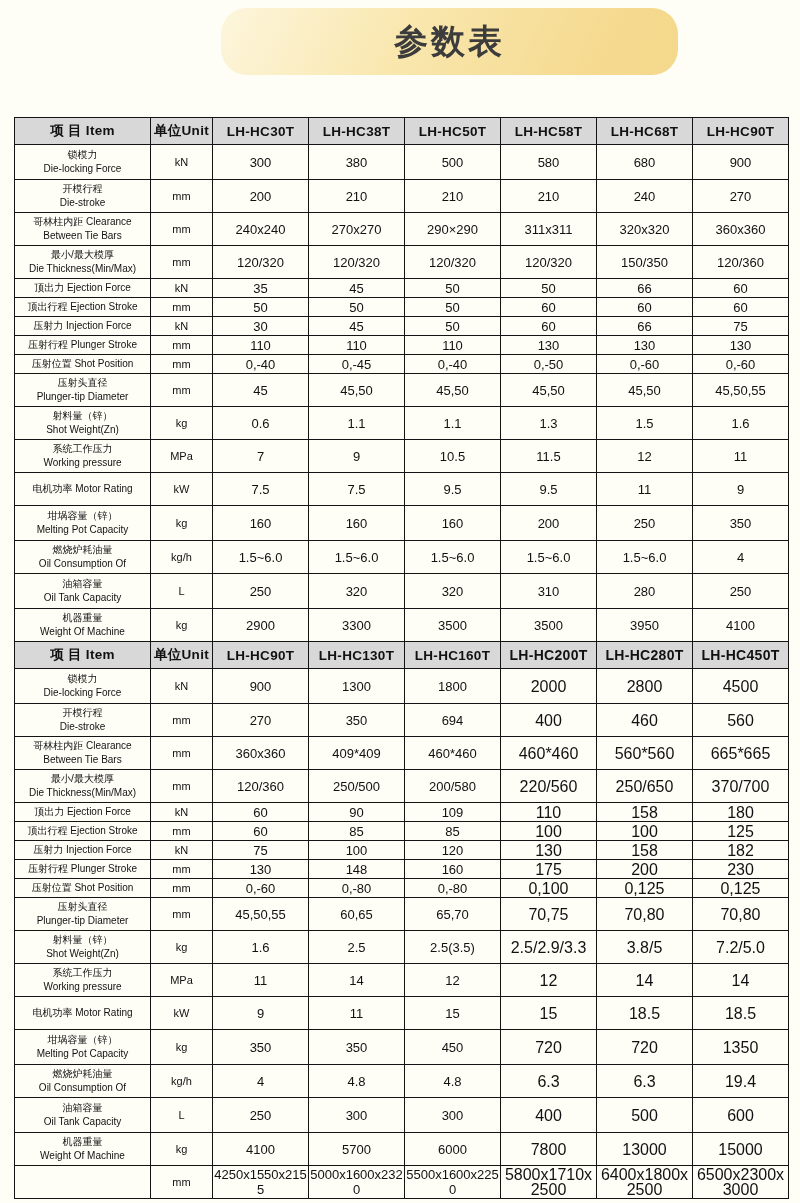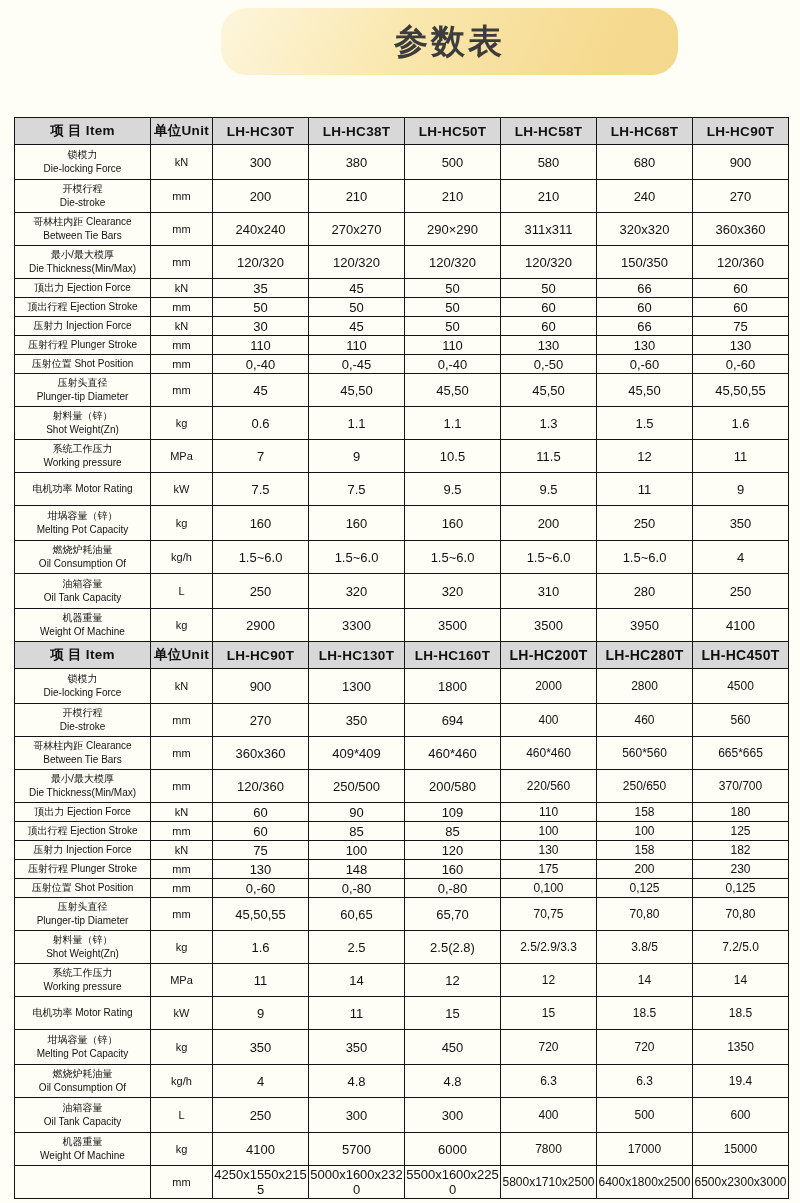--- a/index.html
+++ b/index.html
@@ -63,21 +63,21 @@
     font-size: 10px;
     line-height: 14px;
     padding: 2px 1px;
   }
   .unit-cell { font-size: 11px; }
   .value-cell {
     font-size: 13px;
     line-height: 15px;
     padding: 1px 1px;
   }
-  .value-cell.small { font-size: 12px; }
+  .value-cell.small { font-size: 16px; }
   tr.two-line td { height: 32px; }
   tr.one-line td { height: 18px; }
   tr.tall td { height: 34px; }
 </style>
 </head>
 <body>
 
 <div class="page">
   <div class="title-banner">
     <span class="title-text">参数表</span>
@@ -456,21 +456,21 @@
           <td class="value-cell small">70,80</td>
         </tr>
         <tr class="two-line">
           <td class="label-cell">
             <div>射料量（锌）</div>
             <div>Shot Weight(Zn)</div>
           </td>
           <td class="unit-cell">kg</td>
           <td class="value-cell">1.6</td>
           <td class="value-cell">2.5</td>
-          <td class="value-cell">2.5(2.8)</td>
+          <td class="value-cell">2.5(3.5)</td>
           <td class="value-cell small">2.5/2.9/3.3</td>
           <td class="value-cell small">3.8/5</td>
           <td class="value-cell small">7.2/5.0</td>
         </tr>
         <tr class="two-line">
           <td class="label-cell">
             <div>系统工作压力</div>
             <div>Working pressure</div>
           </td>
           <td class="unit-cell">MPa</td>
@@ -535,21 +535,21 @@
         <tr class="two-line">
           <td class="label-cell">
             <div>机器重量</div>
             <div>Weight Of Machine</div>
           </td>
           <td class="unit-cell">kg</td>
           <td class="value-cell">4100</td>
           <td class="value-cell">5700</td>
           <td class="value-cell">6000</td>
           <td class="value-cell small">7800</td>
-          <td class="value-cell small">17000</td>
+          <td class="value-cell small">13000</td>
           <td class="value-cell small">15000</td>
         </tr>
         <tr class="two-line">
           <td class="label-cell"></td>
           <td class="unit-cell">mm</td>
           <td class="value-cell">4250x1550x2155</td>
           <td class="value-cell">5000x1600x2320</td>
           <td class="value-cell">5500x1600x2250</td>
           <td class="value-cell small">5800x1710x2500</td>
           <td class="value-cell small">6400x1800x2500</td>

